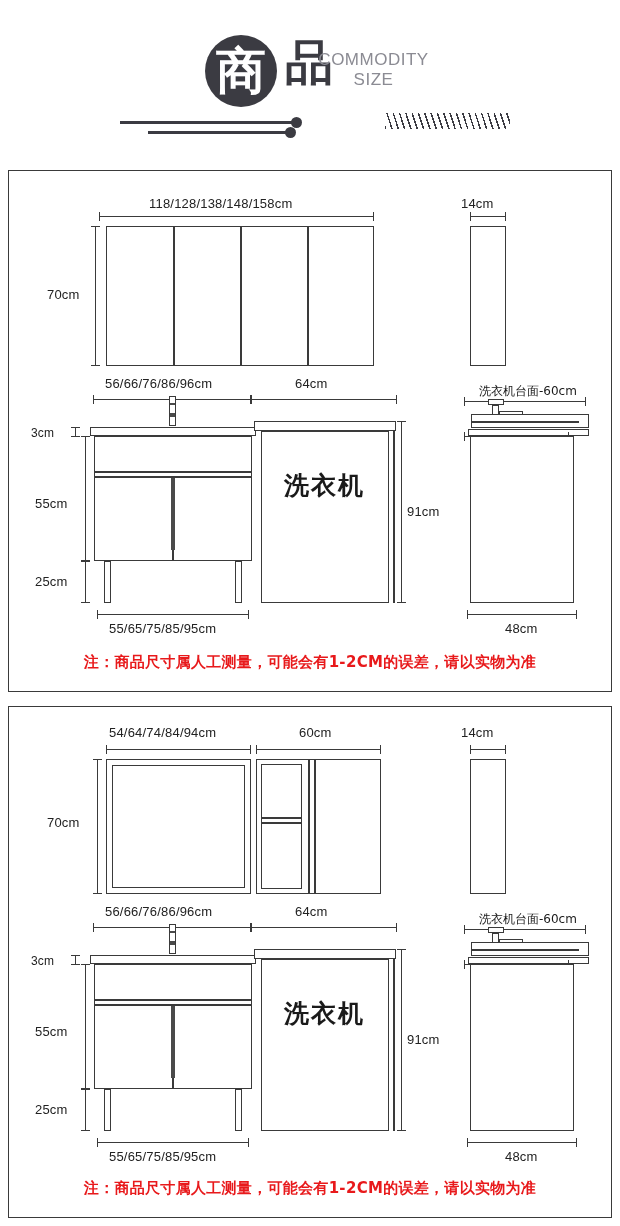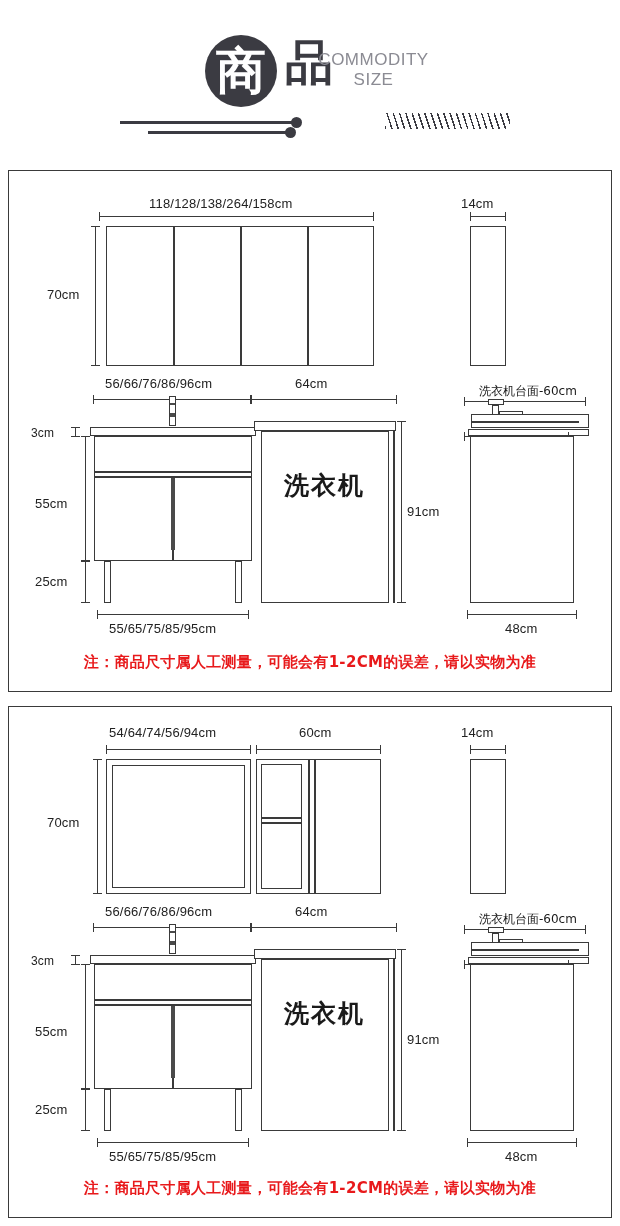--- a/index.html
+++ b/index.html
@@ -137,21 +137,21 @@
   <div class="hdr-line1"></div>
   <div class="hdr-dot1"></div>
   <div class="hdr-line2"></div>
   <div class="hdr-dot2"></div>
   <div class="hdr-hatch"></div>
 </div>
 
 <div class="panel" id="panel-1">
   <div class="stage">
 
-    <div class="dim" style="left:140px;top:25px;">118/128/138/264/158cm</div>
+    <div class="dim" style="left:140px;top:25px;">118/128/138/148/158cm</div>
     <div class="dimline-h" style="left:90px;top:45px;width:275px;"></div>
 
     <div class="dim" style="left:38px;top:116px;">70cm</div>
     <div class="dimline-v" style="left:86px;top:55px;height:140px;"></div>
 
     <div class="box" style="left:97px;top:55px;width:268px;height:140px;"></div>
     <div class="vline" style="left:164px;top:55px;height:140px;"></div>
     <div class="vline" style="left:231px;top:55px;height:140px;"></div>
     <div class="vline" style="left:298px;top:55px;height:140px;"></div>
 
@@ -211,21 +211,21 @@
     <div class="dimline-h" style="left:458px;top:443px;width:110px;"></div>
     <div class="dim" style="left:496px;top:450px;">48cm</div>
 
     <div class="note" style="top:482px;">注：商品尺寸属人工测量，可能会有1-2CM的误差，请以实物为准</div>
   </div>
 </div>
 
 <div class="panel" id="panel-2">
   <div class="stage">
 
-    <div class="dim" style="left:100px;top:18px;">54/64/74/56/94cm</div>
+    <div class="dim" style="left:100px;top:18px;">54/64/74/84/94cm</div>
     <div class="dimline-h" style="left:97px;top:42px;width:145px;"></div>
     <div class="dim" style="left:290px;top:18px;">60cm</div>
     <div class="dimline-h" style="left:247px;top:42px;width:125px;"></div>
 
     <div class="dim" style="left:38px;top:108px;">70cm</div>
     <div class="dimline-v" style="left:88px;top:52px;height:135px;"></div>
 
     <div class="box" style="left:97px;top:52px;width:145px;height:135px;"></div>
     <div class="box" style="left:103px;top:58px;width:133px;height:123px;"></div>
 

